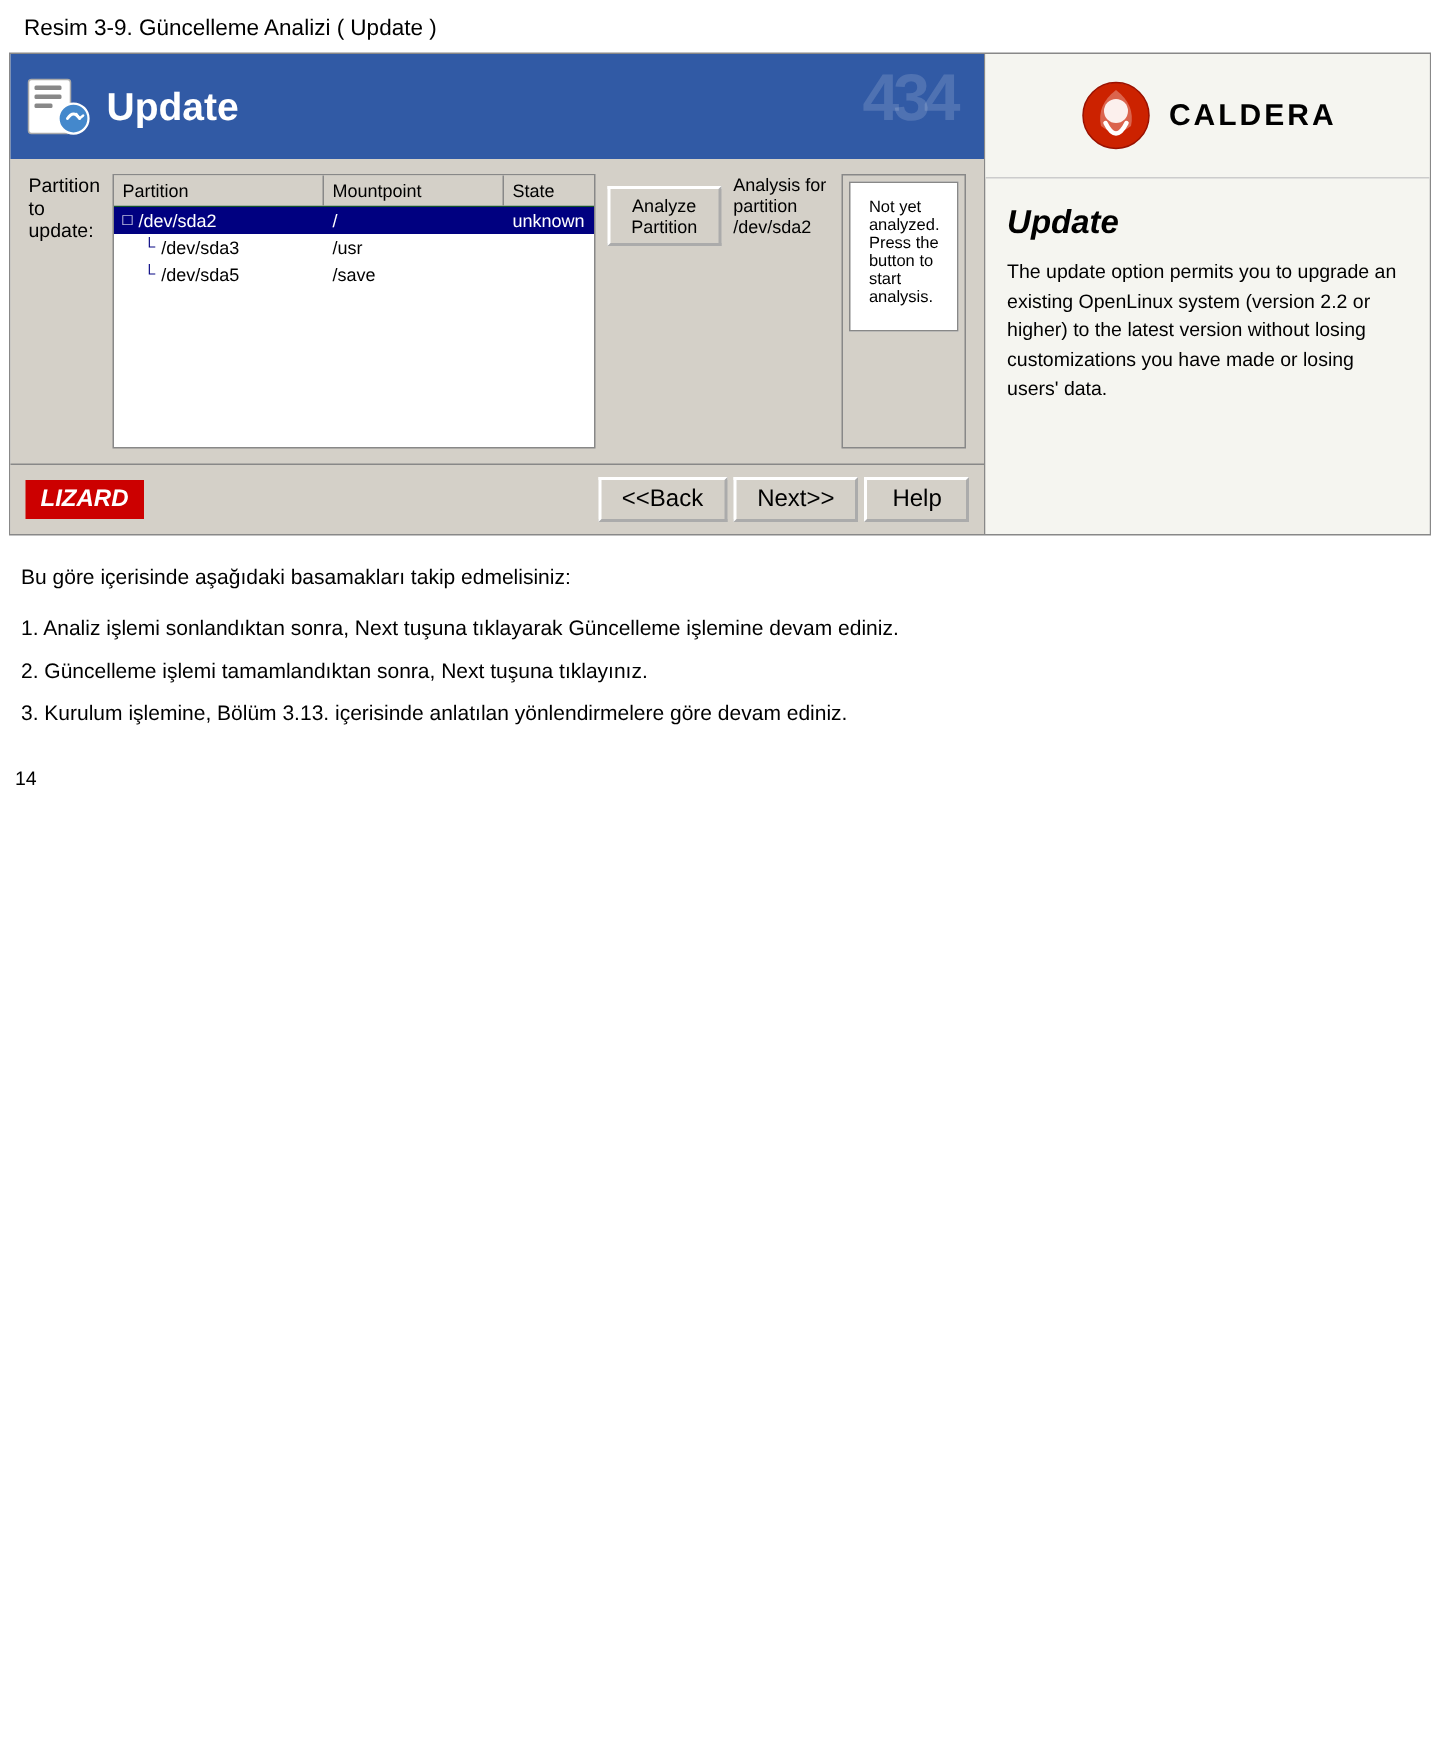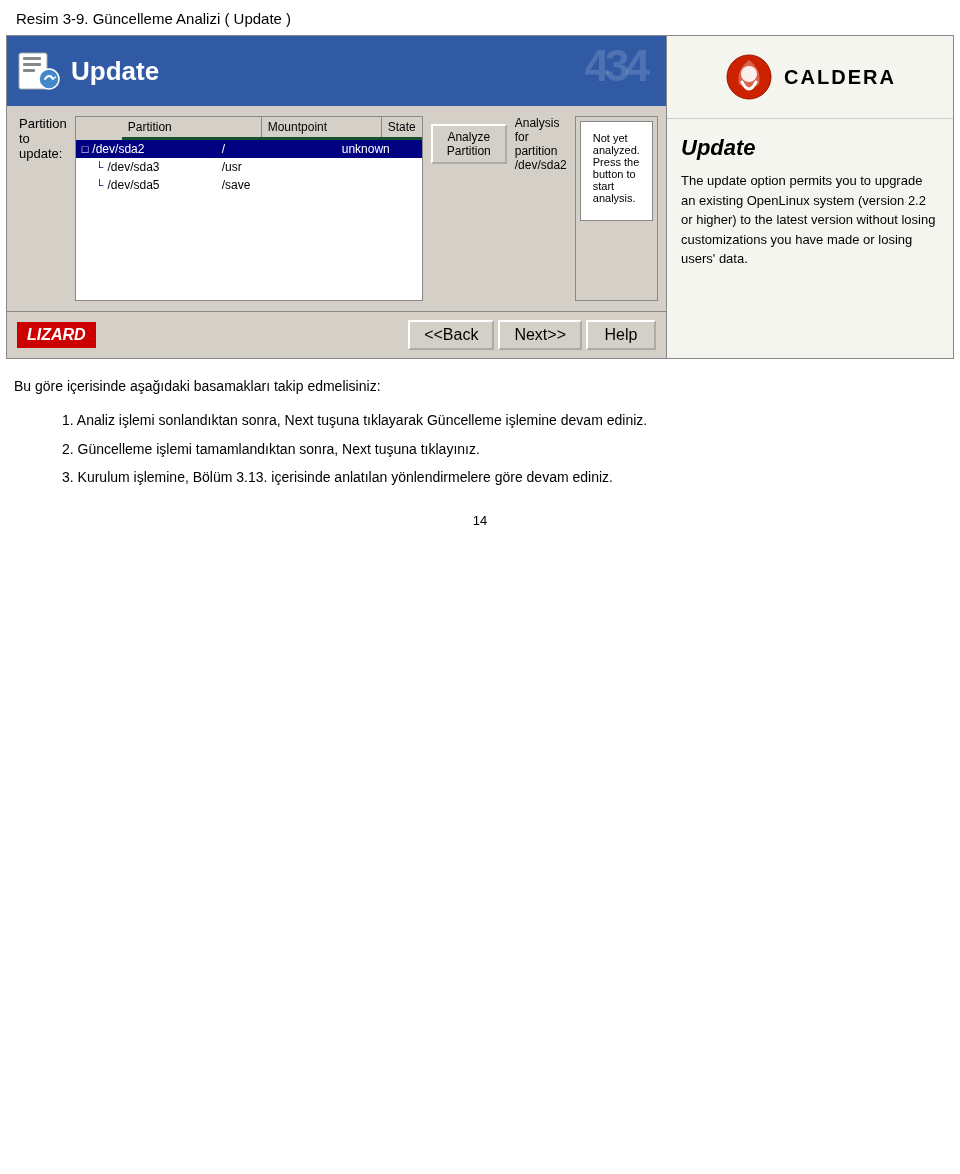--- a/index.html
+++ b/index.html
@@ -87,22 +87,21 @@
     
     .partition-table {
       border: 1px solid #888;
       background: #d4d0c8;
       width: 100%;
     }
 
     .table-header {
       display: flex;
       background: #d4d0c8;
-      border-bottom: 3px solid #14532d;
-      margin-left: 46px;
+      border-bottom: 1px solid #14532d;
     }
 
     .table-header-cell {
       font-size: 12px;
       padding: 3px 6px;
       border-right: 1px solid #888;
       font-weight: normal;
       background: #d4d0c8;
     }
 
@@ -272,29 +271,28 @@
       line-height: 1.6;
     }
 
     .body-intro {
       margin-bottom: 12px;
     }
 
     .body-steps {
       list-style: none;
       padding-left: 0;
-      margin-left: 48px;
     }
 
     .body-steps li {
       margin-bottom: 6px;
     }
 
     .page-number {
-      text-align: center;
+      text-align: left;
       padding: 10px;
       font-size: 13px;
       color: #000;
     }
   </style>
 </head>
 <body>
 
 <div class="page-title">Resim 3-9. Güncelleme Analizi ( Update )</div>
 

